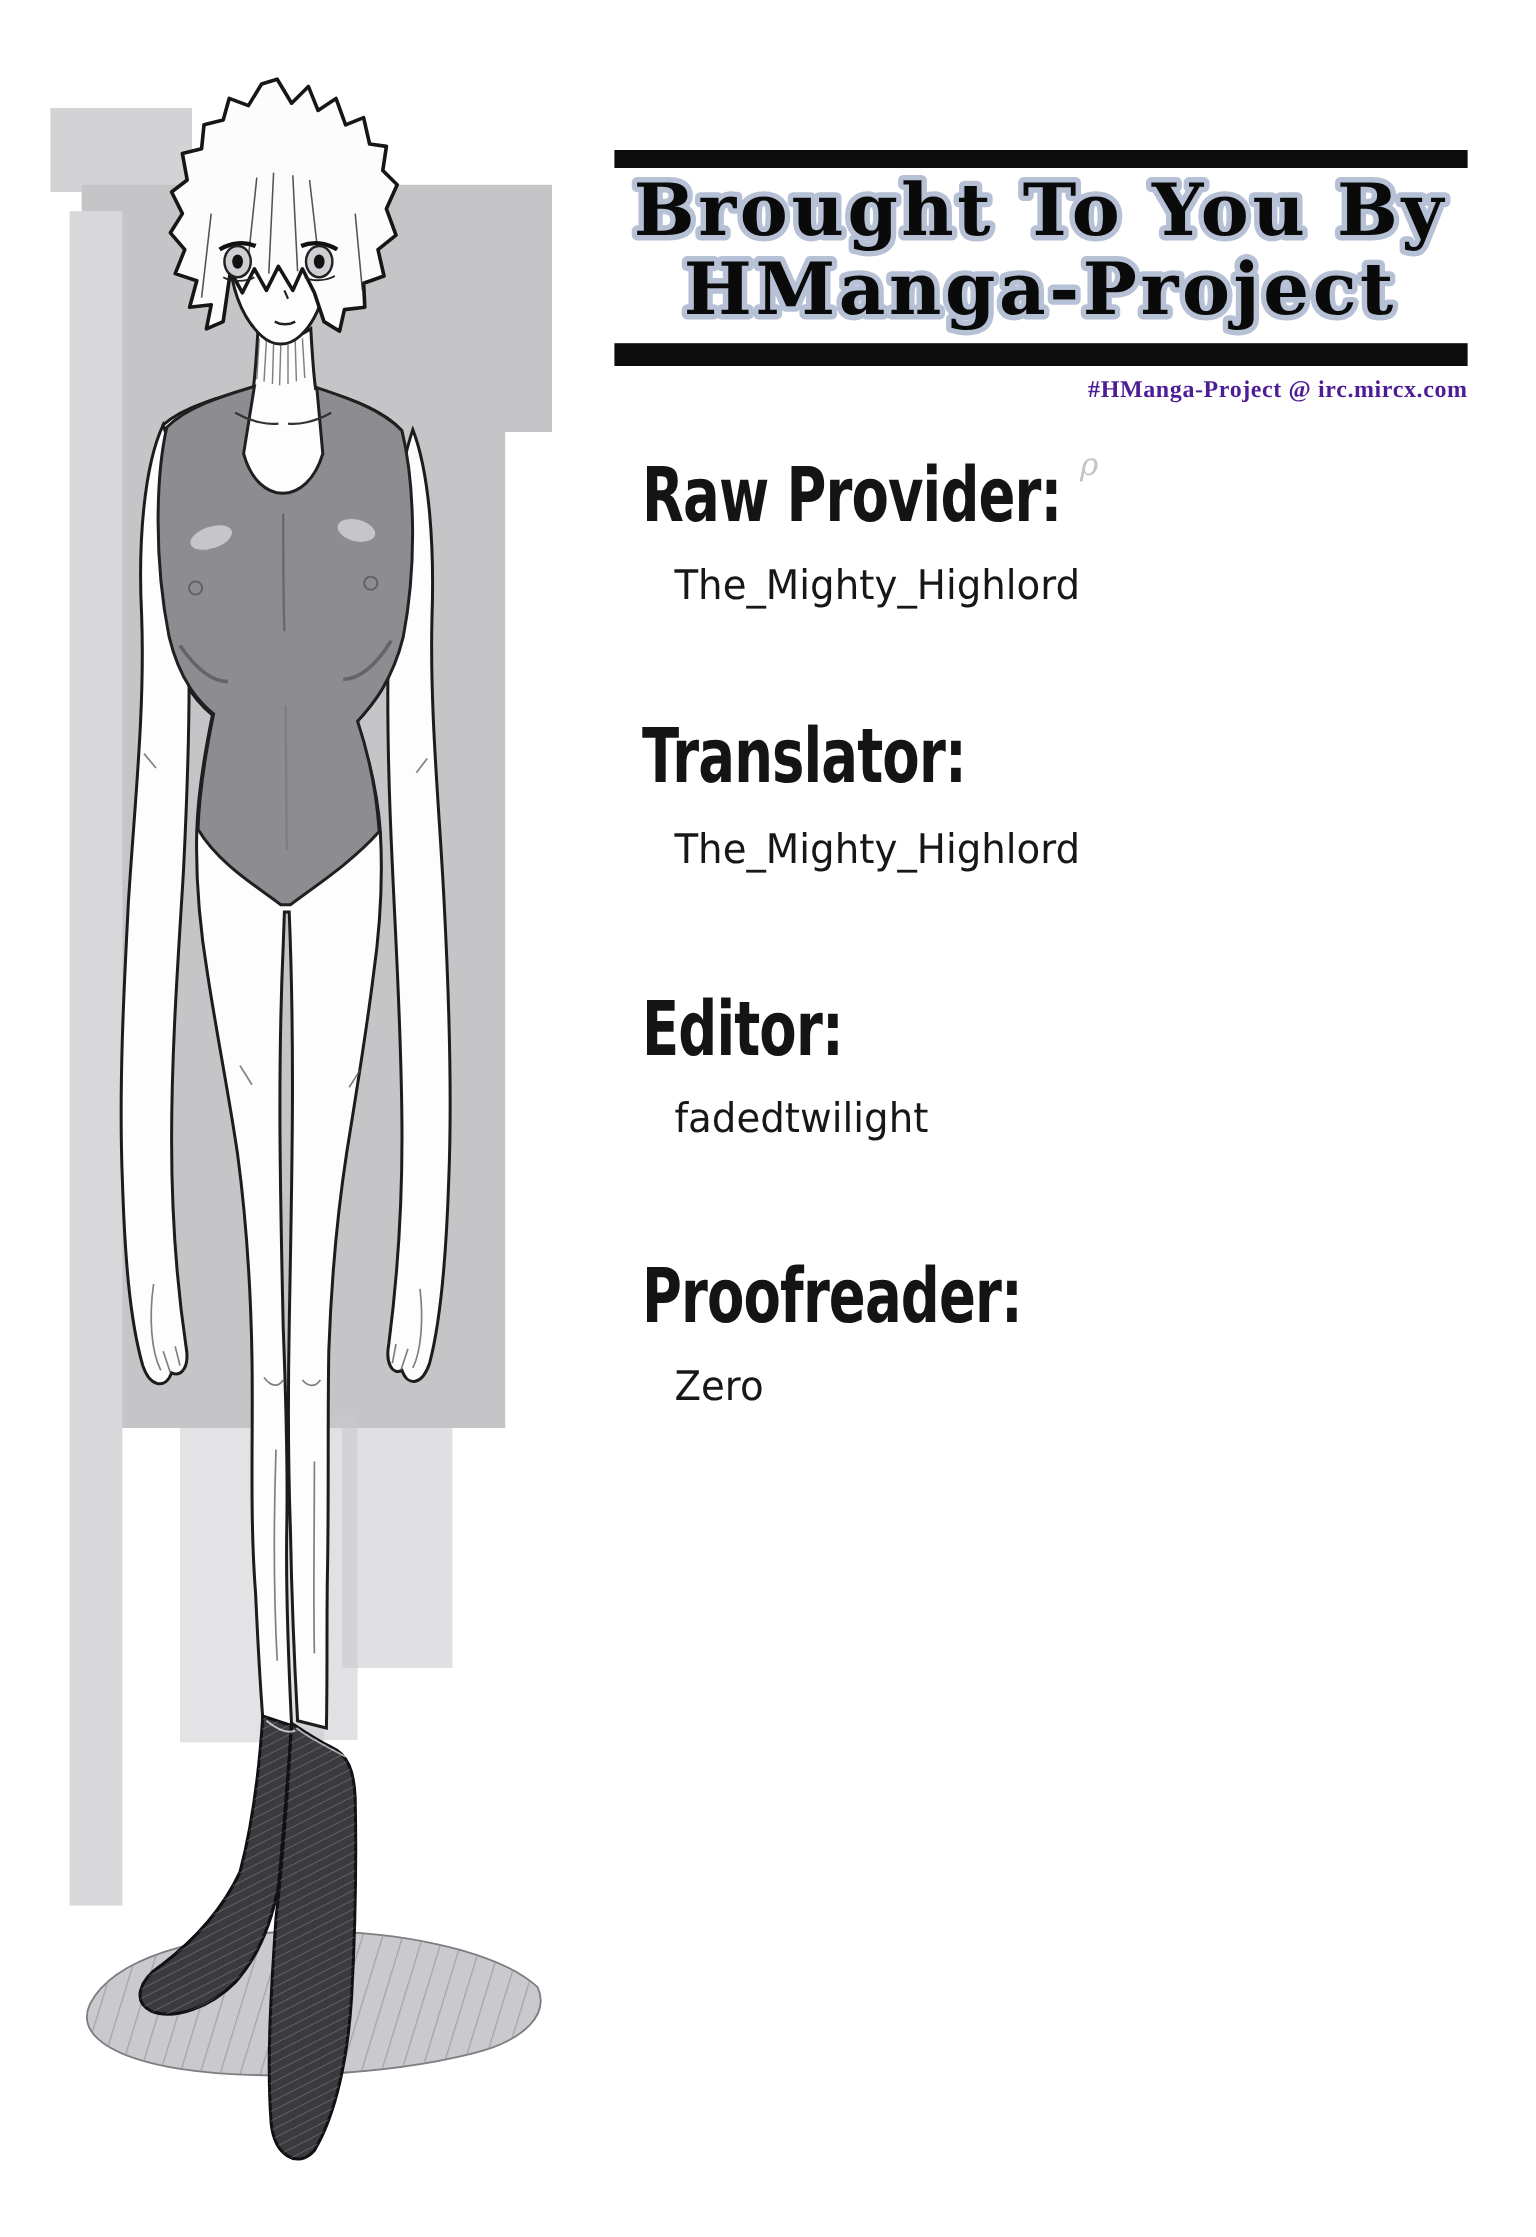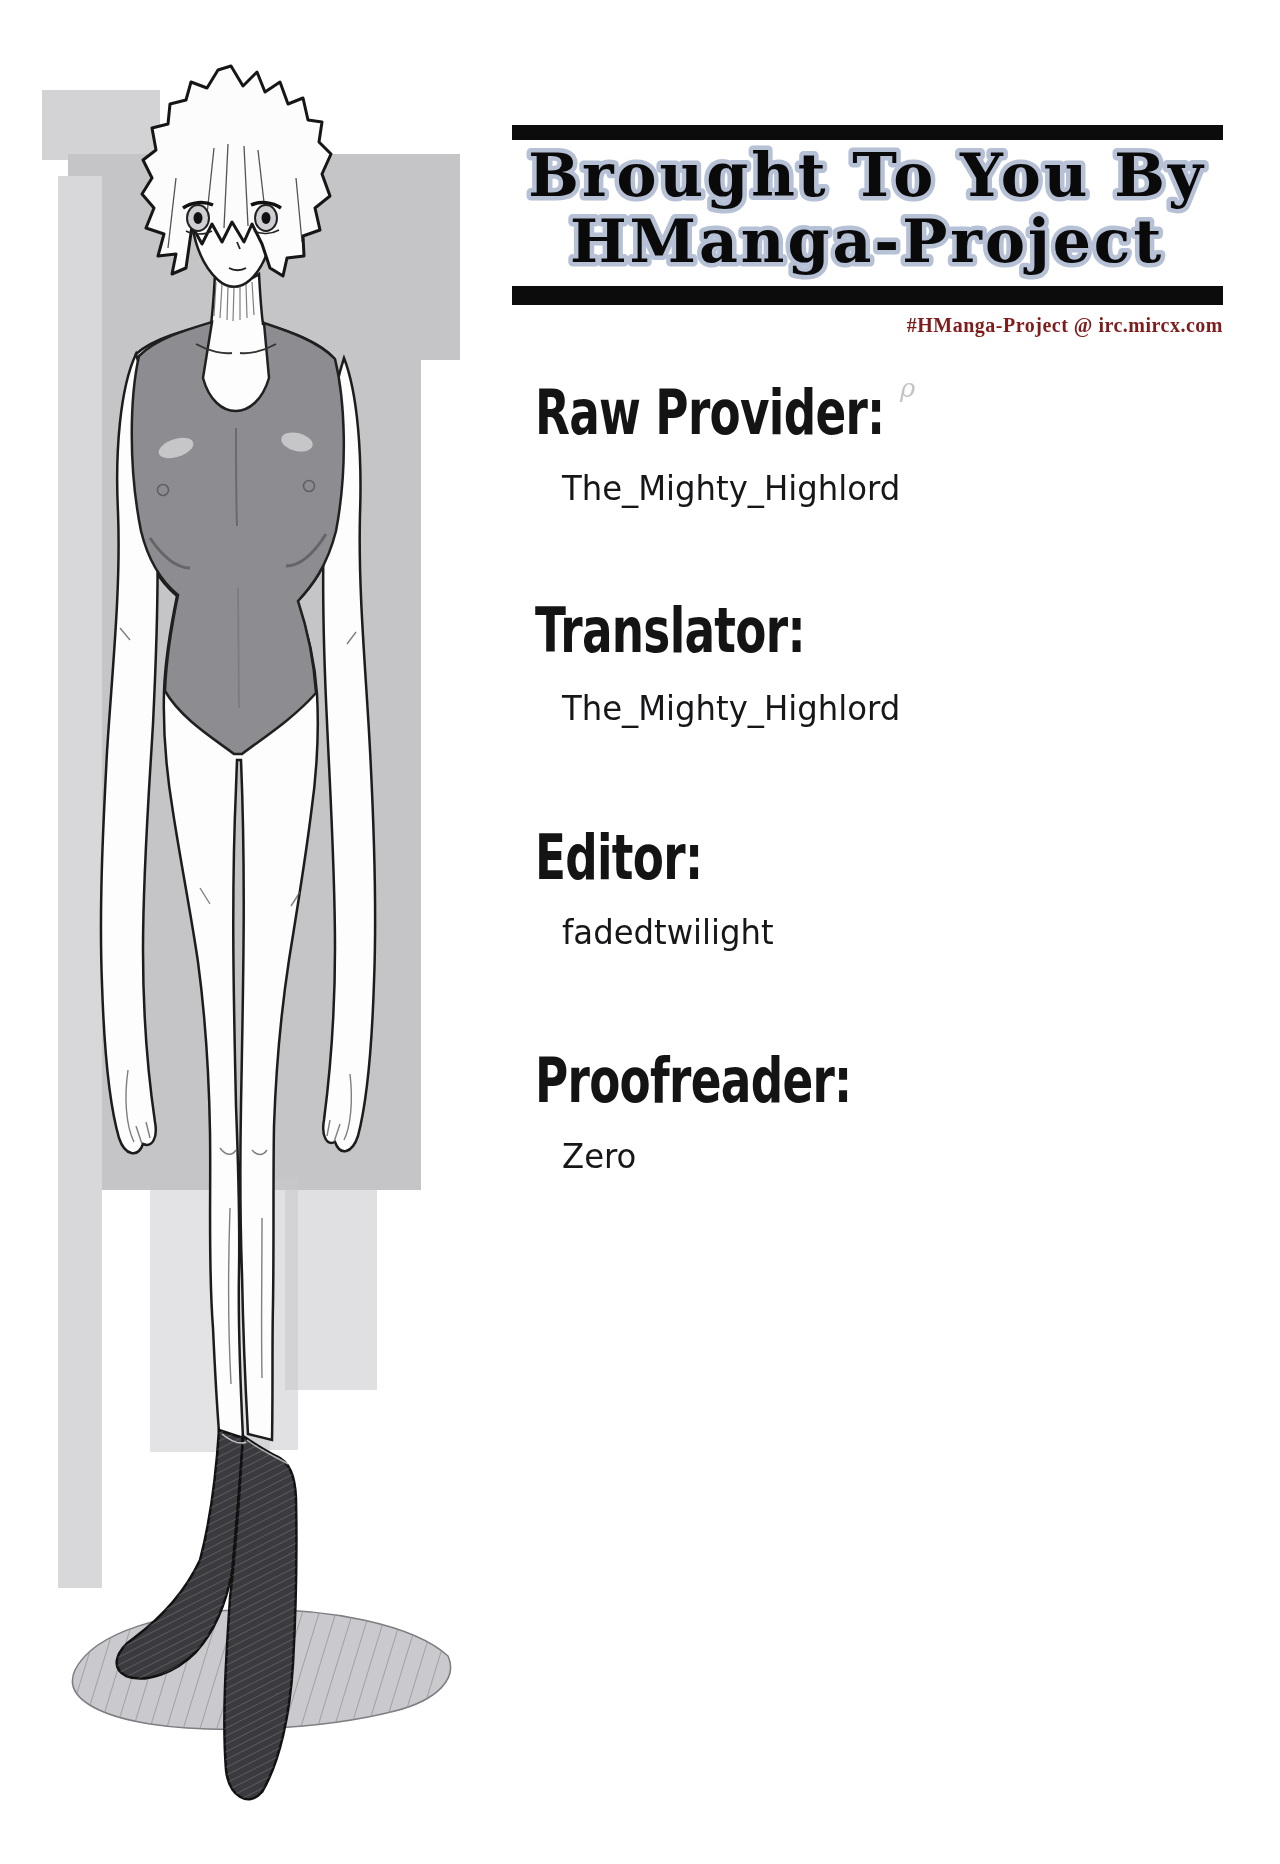--- a/index.html
+++ b/index.html
@@ -7,21 +7,21 @@
         font-family:"DejaVu Sans",sans-serif;margin-top:28px;}
   .illustration{position:absolute;left:0;top:0;}
   .banner{position:absolute;left:512px;top:97px;width:711px;}
   .rule{width:711px;background:#0c0c0c;}
   .rule.top{height:15px;}
   .rule.bottom{height:19px;}
   .title-svg{display:block;}
   .title-text{font-family:"DejaVu Serif",serif;font-weight:bold;font-size:60px;letter-spacing:3px;
               fill:#0a0a0a;stroke:#b7c1d6;stroke-width:9px;stroke-linejoin:round;paint-order:stroke;}
   .irc{position:absolute;left:512px;top:286px;width:711px;text-align:right;
-       font-family:"Liberation Serif",serif;font-weight:bold;font-size:20px;color:#7f1d1d;letter-spacing:.5px;}
+       font-family:"Liberation Serif",serif;font-weight:bold;font-size:20px;color:#4c1d95;letter-spacing:.5px;}
   .role{position:absolute;left:535px;color:#141414;font-weight:bold;font-size:63px;letter-spacing:-1px;
         transform:scaleX(.72);transform-origin:left top;white-space:nowrap;}
   .cname{position:absolute;left:562px;color:#17171a;font-size:34px;transform:scaleX(.95);
          transform-origin:left top;white-space:nowrap;}
   .speck{position:absolute;left:900px;top:345px;font-family:"DejaVu Serif",serif;font-style:italic;
          font-size:26px;color:#b9b9bf;opacity:.85;}
 </style>
 </head>
 <body>
 

